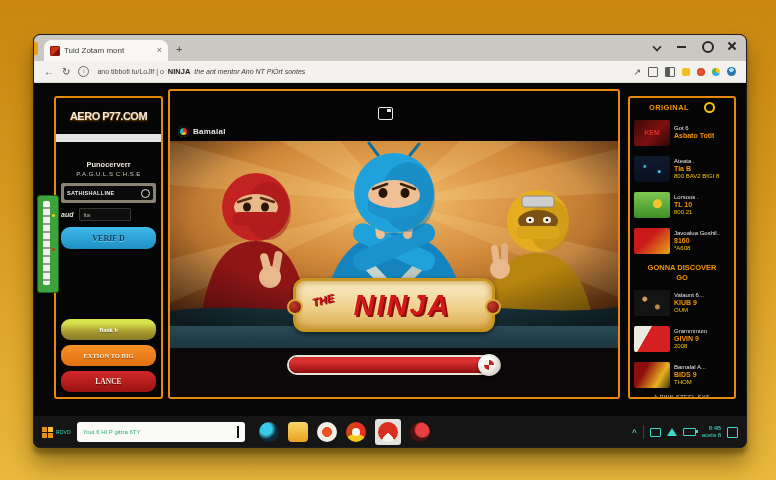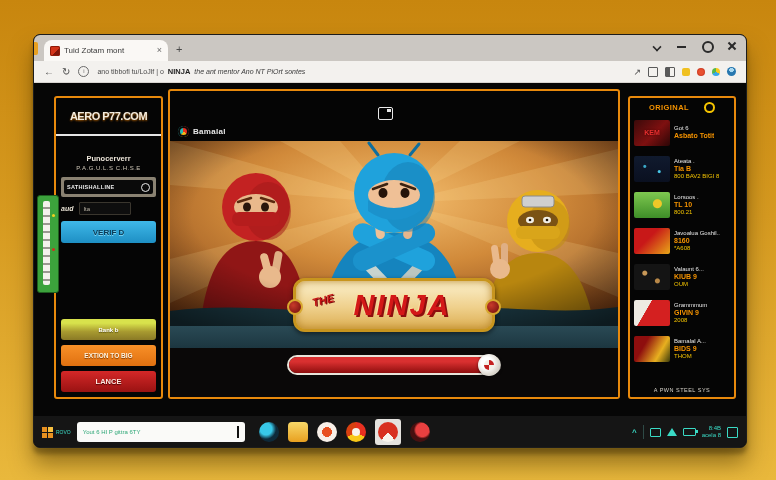--- a/index.html
+++ b/index.html
@@ -41,33 +41,33 @@
   .half-icon{width:8px;height:8px;border:1px solid #5A5A5A;border-radius:1px;background:linear-gradient(90deg,#5A5A5A 50%,transparent 50%);}
   .ext-y{width:8px;height:8px;border-radius:2px;background:#F0C020;}
   .ext-r{width:8px;height:8px;border-radius:50%;background:radial-gradient(circle,#E85030 40%,#B02010 100%);}
   .ext-m{width:8px;height:8px;border-radius:50%;background:conic-gradient(#F8C818 0 120deg,#38A8E8 120deg 240deg,#58B848 240deg 360deg);}
   .avatar{width:9px;height:9px;border-radius:50%;background:radial-gradient(circle at 50% 35%,#A8D8F0 30%,#2878B0 32%);}
   
   .content{position:relative;height:333px;background:#060606;}
   .panel{position:absolute;border:2px solid #E8890C;border-radius:3px;background:#050505;box-sizing:border-box;}
   
   .panel-left{left:20px;top:13px;width:109px;height:303px;display:flex;flex-direction:column;padding:0 5px 5px;}
-  .lp-logo{margin:0 -5px;border-bottom:2px solid #e5e5e5;height:36px;display:flex;align-items:center;justify-content:center;
+  .lp-logo{margin:0 -5px;border-bottom:8px solid #e5e5e5;height:36px;display:flex;align-items:center;justify-content:center;
     font-size:11px;font-weight:bold;color:#F2EBDE;letter-spacing:-.5px;text-shadow:0 1px 2px #A85A00;}
   .lp-line1{margin-top:18px;text-align:center;font-size:7.5px;font-weight:bold;color:#EDE6DA;}
   .lp-line2{margin-top:2px;text-align:center;font-size:6px;color:#CFC7B8;letter-spacing:.5px;}
   .lp-selectwrap{margin-top:6px;background:#8A8272;border-radius:2px;padding:3px;}
   .lp-select{background:#0A0A0A;border-radius:2px;height:14px;display:flex;align-items:center;justify-content:space-between;padding:0 3px;}
   .lp-select-text{font-size:5.5px;color:#EDEDED;font-weight:bold;letter-spacing:.3px;}
   .lp-select-icon{width:7px;height:7px;border:1.5px solid #E8E8E8;border-radius:50%;flex:none;}
   .lp-audrow{margin-top:5px;display:flex;align-items:center;gap:6px;}
   .lp-aud{font-size:7px;font-weight:bold;color:#E8E2D4;font-style:italic;}
   .lp-amount{width:44px;height:11px;background:#0E0E0E;border:1px solid #3A362E;border-radius:1px;
     color:#B8B2A4;font-size:6px;padding:0 3px;font-family:"Liberation Sans",sans-serif;}
-  .btn{border:none;border-radius:3px;font-family:Liberation Sans, sans-serif;font-weight:bold;cursor:pointer;display:block;width:100%;}
+  .btn{border:none;border-radius:9px;font-family:Liberation Serif, serif;font-weight:bold;cursor:pointer;display:block;width:100%;}
   .btn-primary{margin-top:6px;height:22px;background:linear-gradient(#3FB8E8,#1E8FC4);color:#0A3A55;font-size:8px;text-shadow:0 1px 0 #7AD4F4;}
   .lp-spacer{flex:1;}
   .btn-yellow{height:21px;background:linear-gradient(#D8E24C 20%,#A89A30 60%,#8A7A26);color:#FFFFFF;font-size:6px;text-shadow:0 1px 1px #5A5210;}
   .btn-orange{margin-top:5px;height:21px;background:linear-gradient(#F89028,#E07010);color:#FFF4E0;font-size:6.5px;text-shadow:0 1px 1px #7E3A00;}
   .btn-red{margin-top:5px;height:21px;background:linear-gradient(#D42828,#9A1212);color:#FFE8E0;font-size:7.5px;text-shadow:0 1px 1px #4A0404;}
   
   .feedback-tab{position:absolute;left:3px;top:112px;width:20px;height:96px;background:#3CA23C;border:1px solid #1E5E1E;border-radius:3px;}
   .feedback-strip{position:absolute;left:5px;top:5px;width:7px;height:84px;background:#F4F2EC;border-radius:2px;
     background-image:repeating-linear-gradient(180deg,#F4F2EC 0 6px,#9A9890 6px 8px);}
   .feedback-dot-y{position:absolute;right:3px;top:18px;width:3px;height:3px;background:#F0D020;border-radius:50%;}
@@ -359,20 +359,24 @@
         </div>
         <div class="rp-item">
           <div class="rp-thumb t4"></div>
           <div class="rp-text">
             <span class="rp-title">Javoalua Goshil..</span>
             <span class="rp-l2">8160</span>
             <span class="rp-l3">*A608</span>
           </div>
         </div>
 
+        <div class="rp-header2">
+          <div>GONNA DISCOVER</div>
+          <div>GO</div>
+        </div>
 
         <div class="rp-item">
           <div class="rp-thumb t5"></div>
           <div class="rp-text">
             <span class="rp-title">Valaunt 6...</span>
             <span class="rp-l2">KIUB 9</span>
             <span class="rp-l3">OUM</span>
           </div>
         </div>
         <div class="rp-item">

